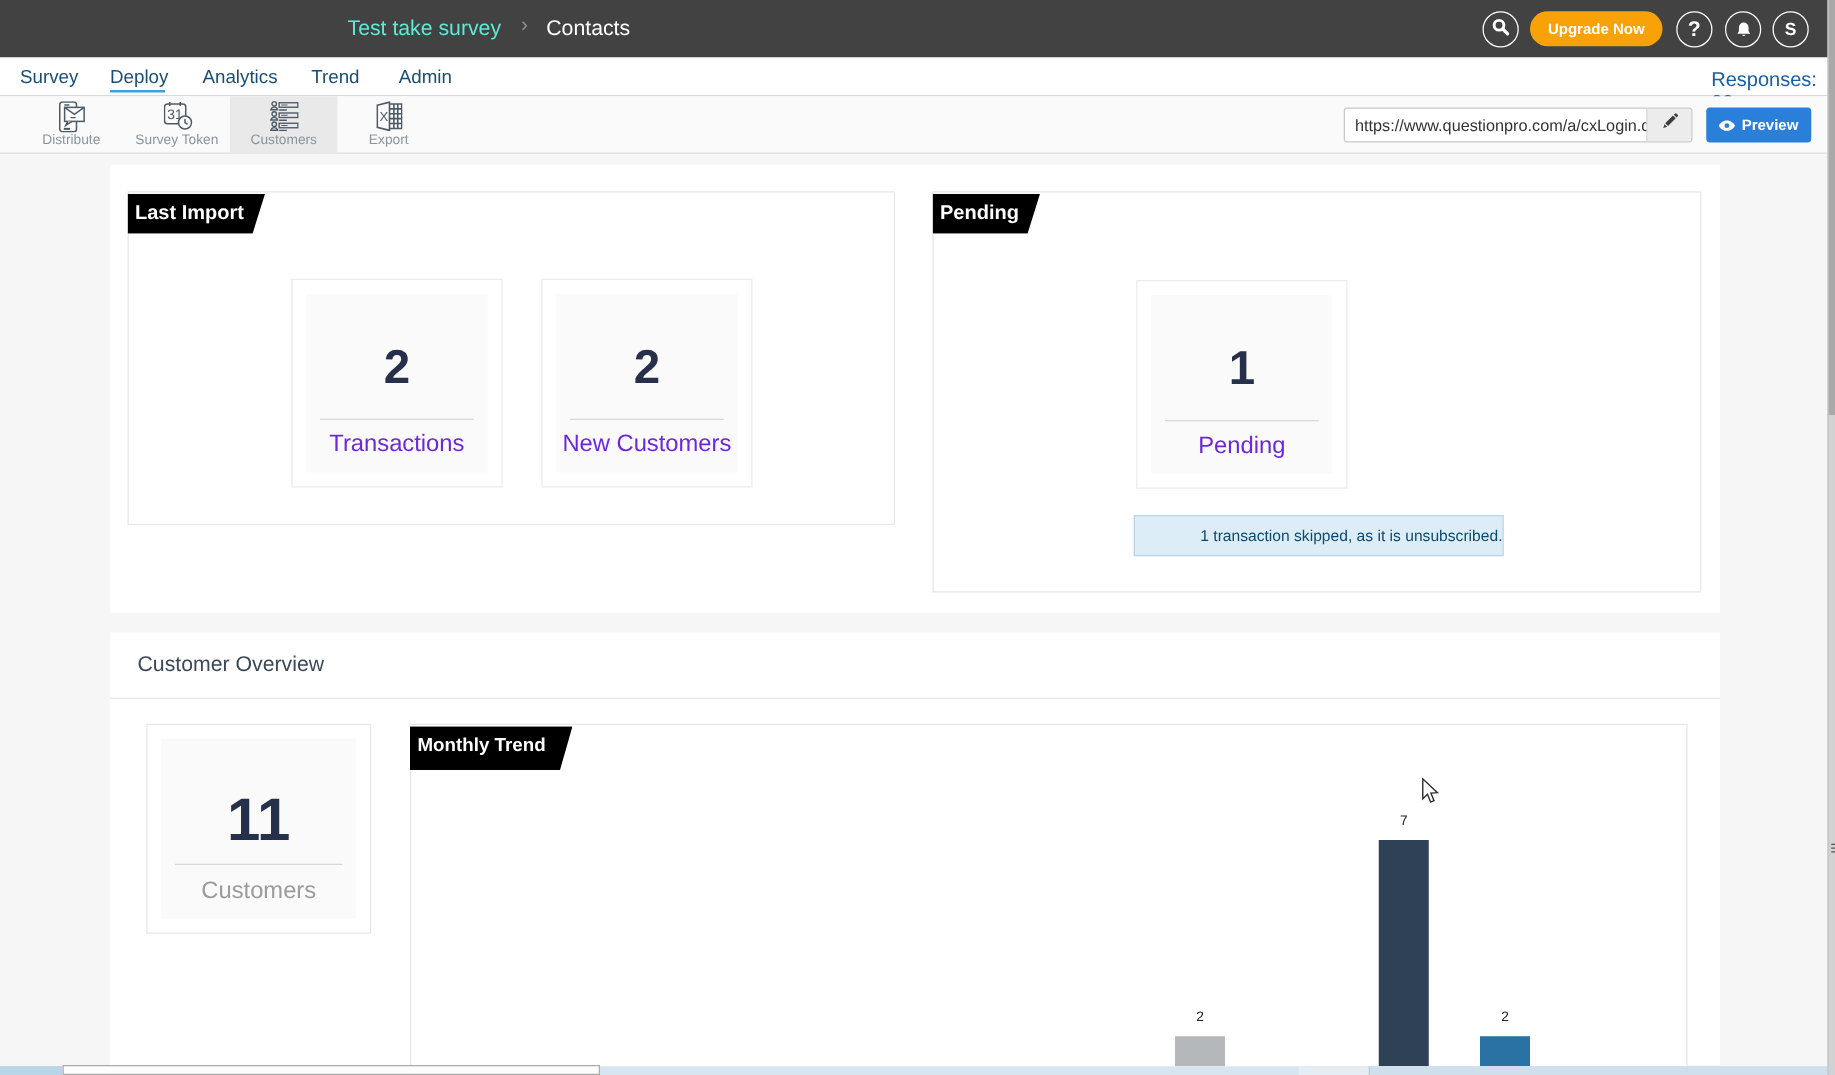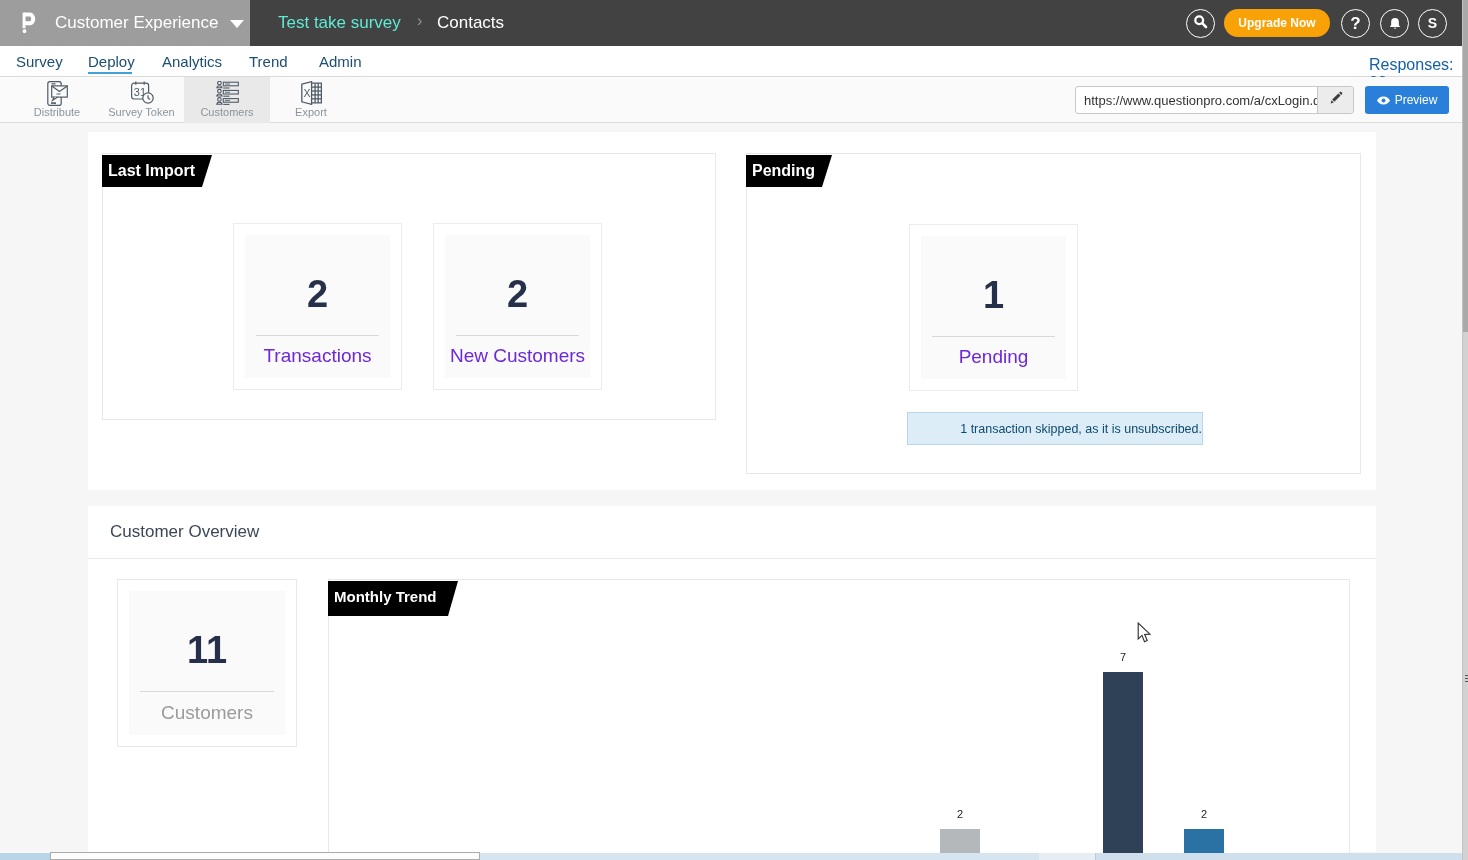--- a/index.html
+++ b/index.html
@@ -26,21 +26,21 @@
 
   
   #toolbar { position:absolute; left:0; top:77px; width:1462px; height:46px; background:#fafafa; border-bottom:1px solid #dcdcdc; }
   .ttab { position:absolute; top:0; height:46px; text-align:center; }
   .ttab .lbl { position:absolute; left:0; right:0; top:29px; font-size:11px; color:#8b949c; }
   .ttab svg { position:absolute; top:5px; left:50%; margin-left:-11px; }
   #tab-cust { background:#e9e9e9; }
   #urlbox { position:absolute; left:1075px; top:9px; width:279px; height:28px; background:#fff; border:1px solid #c8c8c8; border-radius:3px; }
   #urltext { position:absolute; left:8px; top:6px; font-size:13px; color:#333; white-space:nowrap; overflow:hidden; width:235px; }
   #pencilbox { position:absolute; right:0; top:0; width:36px; height:26px; background:#ececec; border-left:1px solid #c8c8c8; border-radius:0 3px 3px 0; text-align:center; line-height:26px; }
-  #previewbtn { position:absolute; left:1365px; top:9px; width:84px; height:28px; background:#2a7fdb; border-radius:3px; color:#fff; font-size:12px; font-weight:normal; text-align:center; line-height:28px; }
+  #previewbtn { position:absolute; left:1365px; top:9px; width:84px; height:28px; background:#2a7fdb; border-radius:3px; color:#fff; font-size:12px; font-weight:bold; text-align:center; line-height:28px; }
 
   
   #wrap1 { position:absolute; left:88px; top:132px; width:1288px; height:358px; background:#fff; }
   #wrap2 { position:absolute; left:88px; top:506px; width:1288px; height:346px; background:#fff; }
   #bandline { position:absolute; left:0; top:52px; width:100%; height:1px; background:#e9e9e9; }
 
   
   .card { position:absolute; background:#fff; border:1px solid #e8e8e8; }
   .ribbon { position:absolute; left:-1px; top:1px; height:32px; background:#000000; color:#fff; font-size:16px; font-weight:bold; line-height:32px; padding-left:6px; clip-path:polygon(0 0,100% 0,calc(100% - 10px) 100%,0 100%); }
   .numbox { position:absolute; width:169px; height:167px; background:#fff; border:1px solid #ececec; padding:11px; }
@@ -48,49 +48,40 @@
   .numbox .num { position:absolute; left:0; right:0; top:38px; font-size:38px; font-weight:bold; color:#26304b; }
   .numbox .divider { position:absolute; left:11px; right:11px; top:100px; height:1px; background:#d8d8d8; }
   .numbox .nlbl { position:absolute; left:0; right:0; top:110px; font-size:19px; color:#6d28d9; }
 
   #note { position:absolute; left:160px; top:258px; width:296px; height:33px; background:#ddedf7; border:1px solid #b9d7e8; color:#0c4a6e; font-size:12.5px; text-align:right; line-height:32px; }
 
 
   
   .numbox2 { position:absolute; background:#fff; border:1px solid #e8e8e8; padding:11px; }
   .numbox2 .inner { position:relative; width:100%; height:100%; background:#fafafa; text-align:center; }
-  .numbox2 .num { position:absolute; left:0; right:0; top:38px; font-size:38px; font-weight:bold; color:#26304b; }
+  .numbox2 .num { position:absolute; left:0; right:0; top:38px; font-size:48px; font-weight:bold; color:#26304b; }
   .numbox2 .divider { position:absolute; left:11px; right:11px; top:100px; height:1px; background:#d8d8d8; }
   .numbox2 .nlbl { position:absolute; left:0; right:0; top:111px; font-size:19px; color:#9b9b9b; }
 
   
   .bar { position:absolute; }
   .barlbl { position:absolute; width:40px; text-align:center; font-size:11px; color:#222; }
 
   
   #hscroll { position:absolute; left:0; top:853px; width:1468px; height:7px; background:#d7e5f0; }
   #hthumb { position:absolute; left:50px; top:852px; width:430px; height:8px; background:#fdfdfd; border:1px solid #ababab; }
 
   
   #vscroll { position:absolute; left:1462px; top:0; width:6px; height:860px; background:#d2d2d2; border-left:1px solid #c2c2c2; }
   #vthumb { position:absolute; left:0; top:0; width:6px; height:332px; background:#a9a9a9; }
 </style>
 </head>
 <body>
 
   <div id="header">
-    <div id="logoblock">
-      <svg class="abs" style="left:22px;top:12px" width="15" height="23" viewBox="0 0 15 23">
-        <path d="M2 2.6 H8 A3.2 4.3 0 0 1 8 11.2 H1.8" fill="none" stroke="#fff" stroke-width="4"></path>
-        <rect x="0.6" y="0.6" width="2.9" height="15.6" fill="#fff"></rect>
-        <rect x="0.7" y="17.3" width="3.6" height="3.7" rx="1.5" fill="#fff"></rect>
-      </svg>
-      <div id="brandname">Customer Experience</div>
-      <div id="caret"></div>
-    </div>
     <div class="crumb1">Test take survey</div>
     <div class="crumbsep">›</div>
     <div class="crumb2">Contacts</div>
     <div class="hcirc" style="left:1186px">
       <svg width="15" height="15" viewBox="0 0 15 15" style="margin-top:4px">
         <circle cx="6.2" cy="6.2" r="3.9" fill="none" stroke="#fff" stroke-width="2.3"></circle>
         <line x1="9.2" y1="9.2" x2="13" y2="13" stroke="#fff" stroke-width="2.6" stroke-linecap="round"></line>
       </svg>
     </div>
     <div id="upgrade">Upgrade Now</div>

